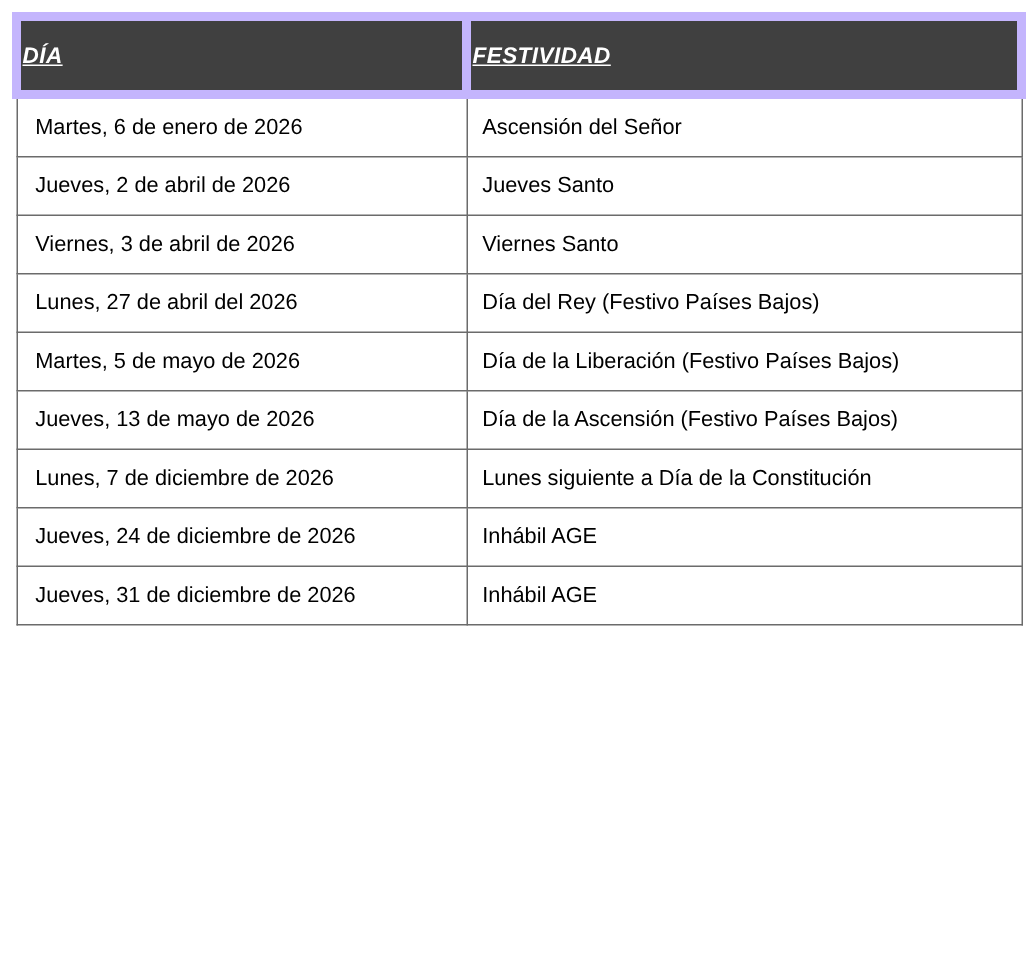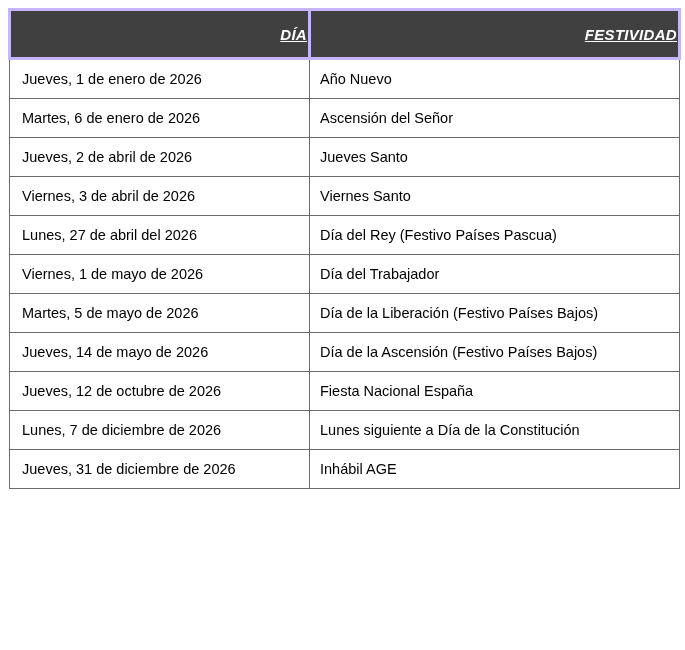--- a/index.html
+++ b/index.html
@@ -27,23 +27,23 @@
   table.holiday-table col.col-day { width: 300px; }
   table.holiday-table col.col-fest { width: 370px; }
 
   thead th {
     background: #404040;
     color: #ffffff;
     height: 44px;
     font-size: 15px;
     font-style: italic;
     font-weight: bold;
-    text-align: right;
+    text-align: left;
     vertical-align: middle;
-    border: 3px solid #c4b5fd;
+    border: 6px solid #c4b5fd;
     letter-spacing: 0.3px;
   }
   thead th .hdr-text {
     text-decoration: underline;
     display: inline-block;
   }
   tbody td {
     height: 38px;
     font-size: 14.5px;
     border: 1px solid #6b6b6b;
@@ -71,58 +71,50 @@
         <th>
           <span class="hdr-text">DÍA</span>
         </th>
         <th>
           <span class="hdr-text">FESTIVIDAD</span>
         </th>
       </tr>
     </thead>
     <tbody id="table-body">
         <tr>
-          <td class="cell-day">Jueves, 1 de enero de 2026</td>
-          <td class="cell-fest">Año Nuevo</td>
-        </tr>
-        <tr>
           <td class="cell-day">Martes, 6 de enero de 2026</td>
           <td class="cell-fest">Ascensión del Señor</td>
         </tr>
         <tr>
           <td class="cell-day">Jueves, 2 de abril de 2026</td>
           <td class="cell-fest">Jueves Santo</td>
         </tr>
         <tr>
           <td class="cell-day">Viernes, 3 de abril de 2026</td>
           <td class="cell-fest">Viernes Santo</td>
         </tr>
         <tr>
           <td class="cell-day">Lunes, 27 de abril del 2026</td>
-          <td class="cell-fest">Día del Rey (Festivo Países Pascua)</td>
-        </tr>
-        <tr>
-          <td class="cell-day">Viernes, 1 de mayo de 2026</td>
-          <td class="cell-fest">Día del Trabajador</td>
+          <td class="cell-fest">Día del Rey (Festivo Países Bajos)</td>
         </tr>
         <tr>
           <td class="cell-day">Martes, 5 de mayo de 2026</td>
           <td class="cell-fest">Día de la Liberación (Festivo Países Bajos)</td>
         </tr>
         <tr>
-          <td class="cell-day">Jueves, 14 de mayo de 2026</td>
+          <td class="cell-day">Jueves, 13 de mayo de 2026</td>
           <td class="cell-fest">Día de la Ascensión (Festivo Países Bajos)</td>
-        </tr>
-        <tr>
-          <td class="cell-day">Jueves, 12 de octubre de 2026</td>
-          <td class="cell-fest">Fiesta Nacional España</td>
         </tr>
         <tr>
           <td class="cell-day">Lunes, 7 de diciembre de 2026</td>
           <td class="cell-fest">Lunes siguiente a Día de la Constitución</td>
+        </tr>
+        <tr>
+          <td class="cell-day">Jueves, 24 de diciembre de 2026</td>
+          <td class="cell-fest">Inhábil AGE</td>
         </tr>
         <tr>
           <td class="cell-day">Jueves, 31 de diciembre de 2026</td>
           <td class="cell-fest">Inhábil AGE</td>
         </tr>
       </tbody>
   </table>
 </div>
 
 </body></html>

